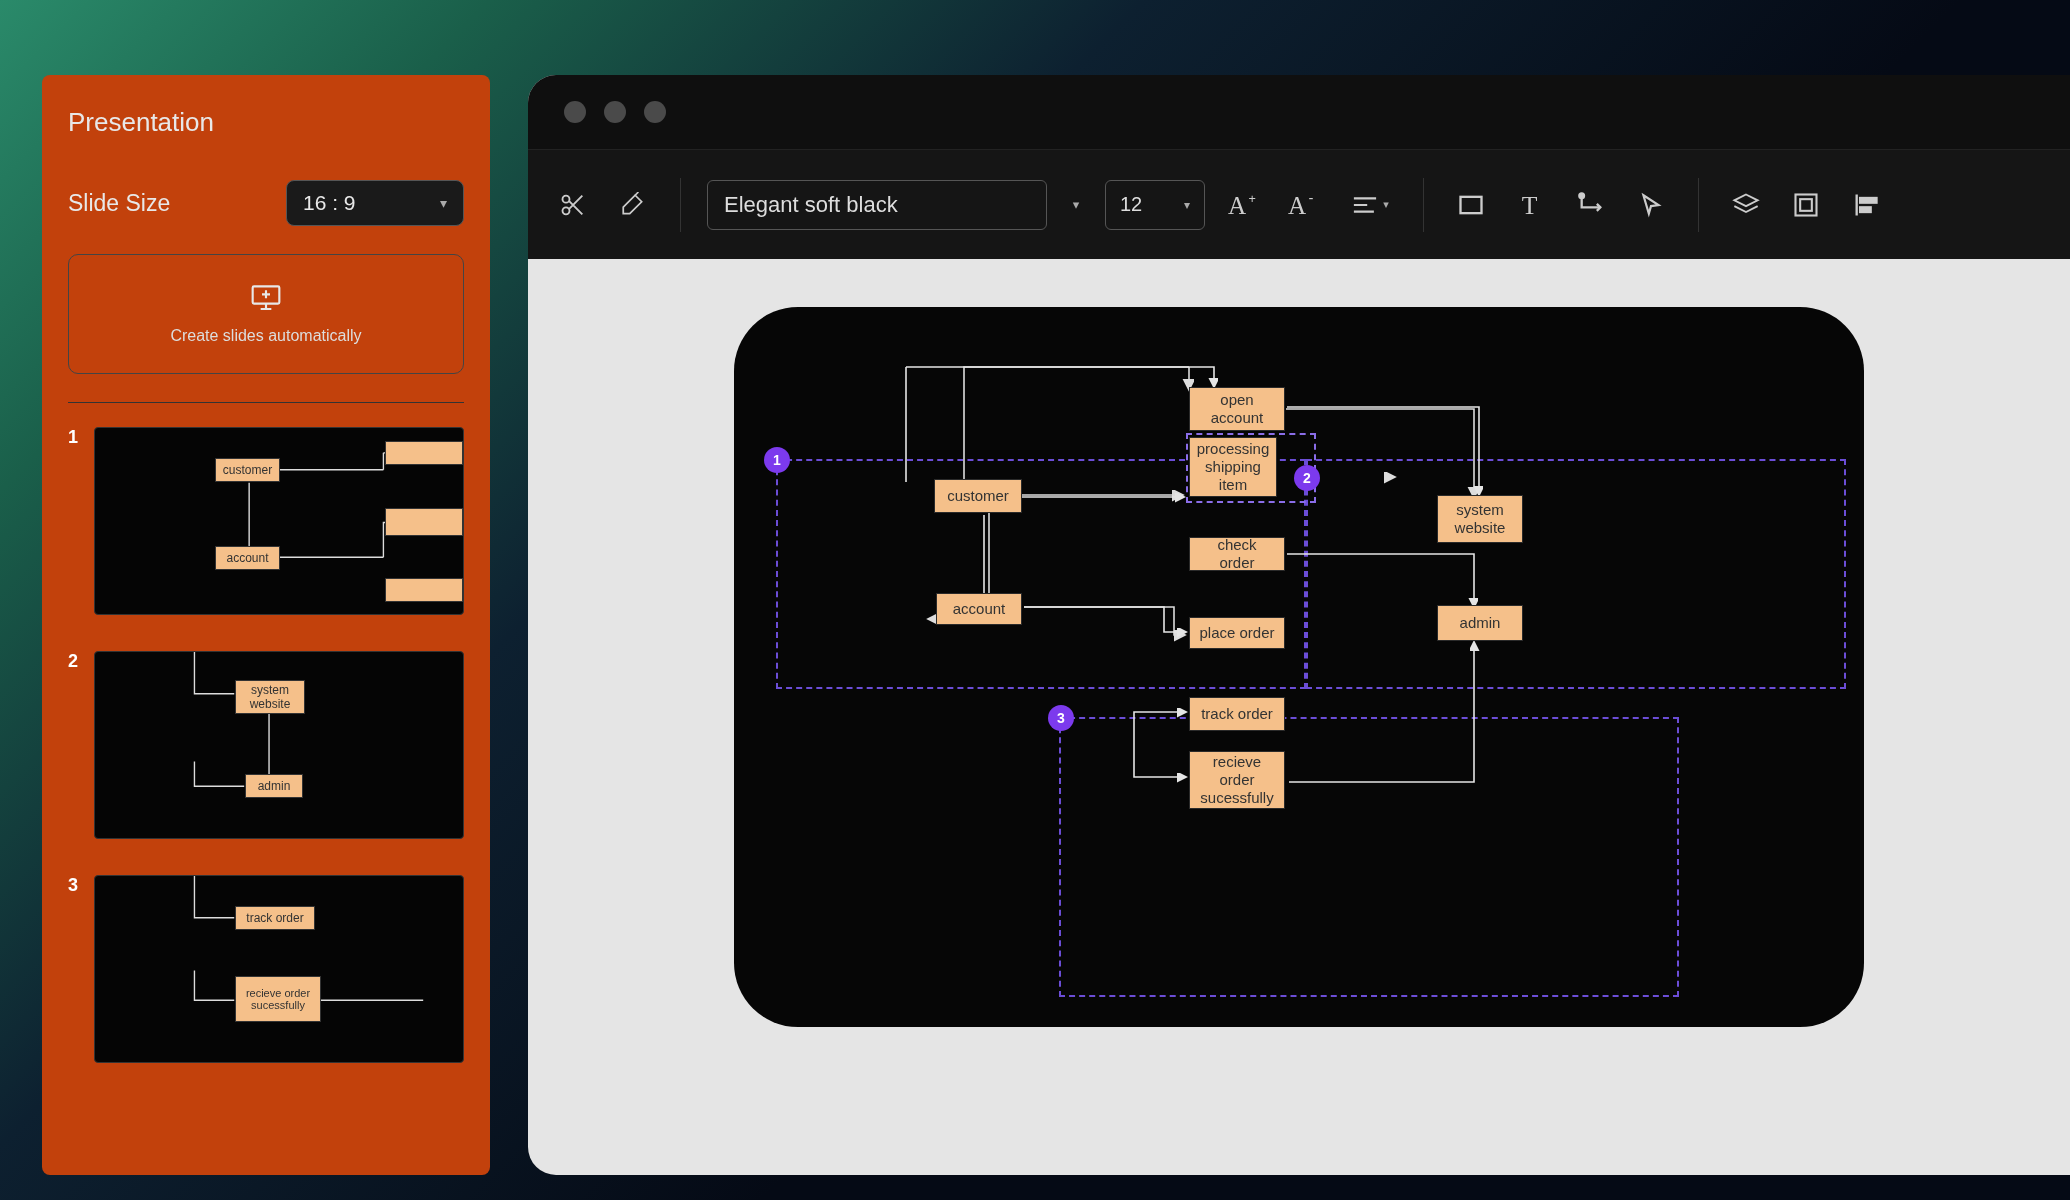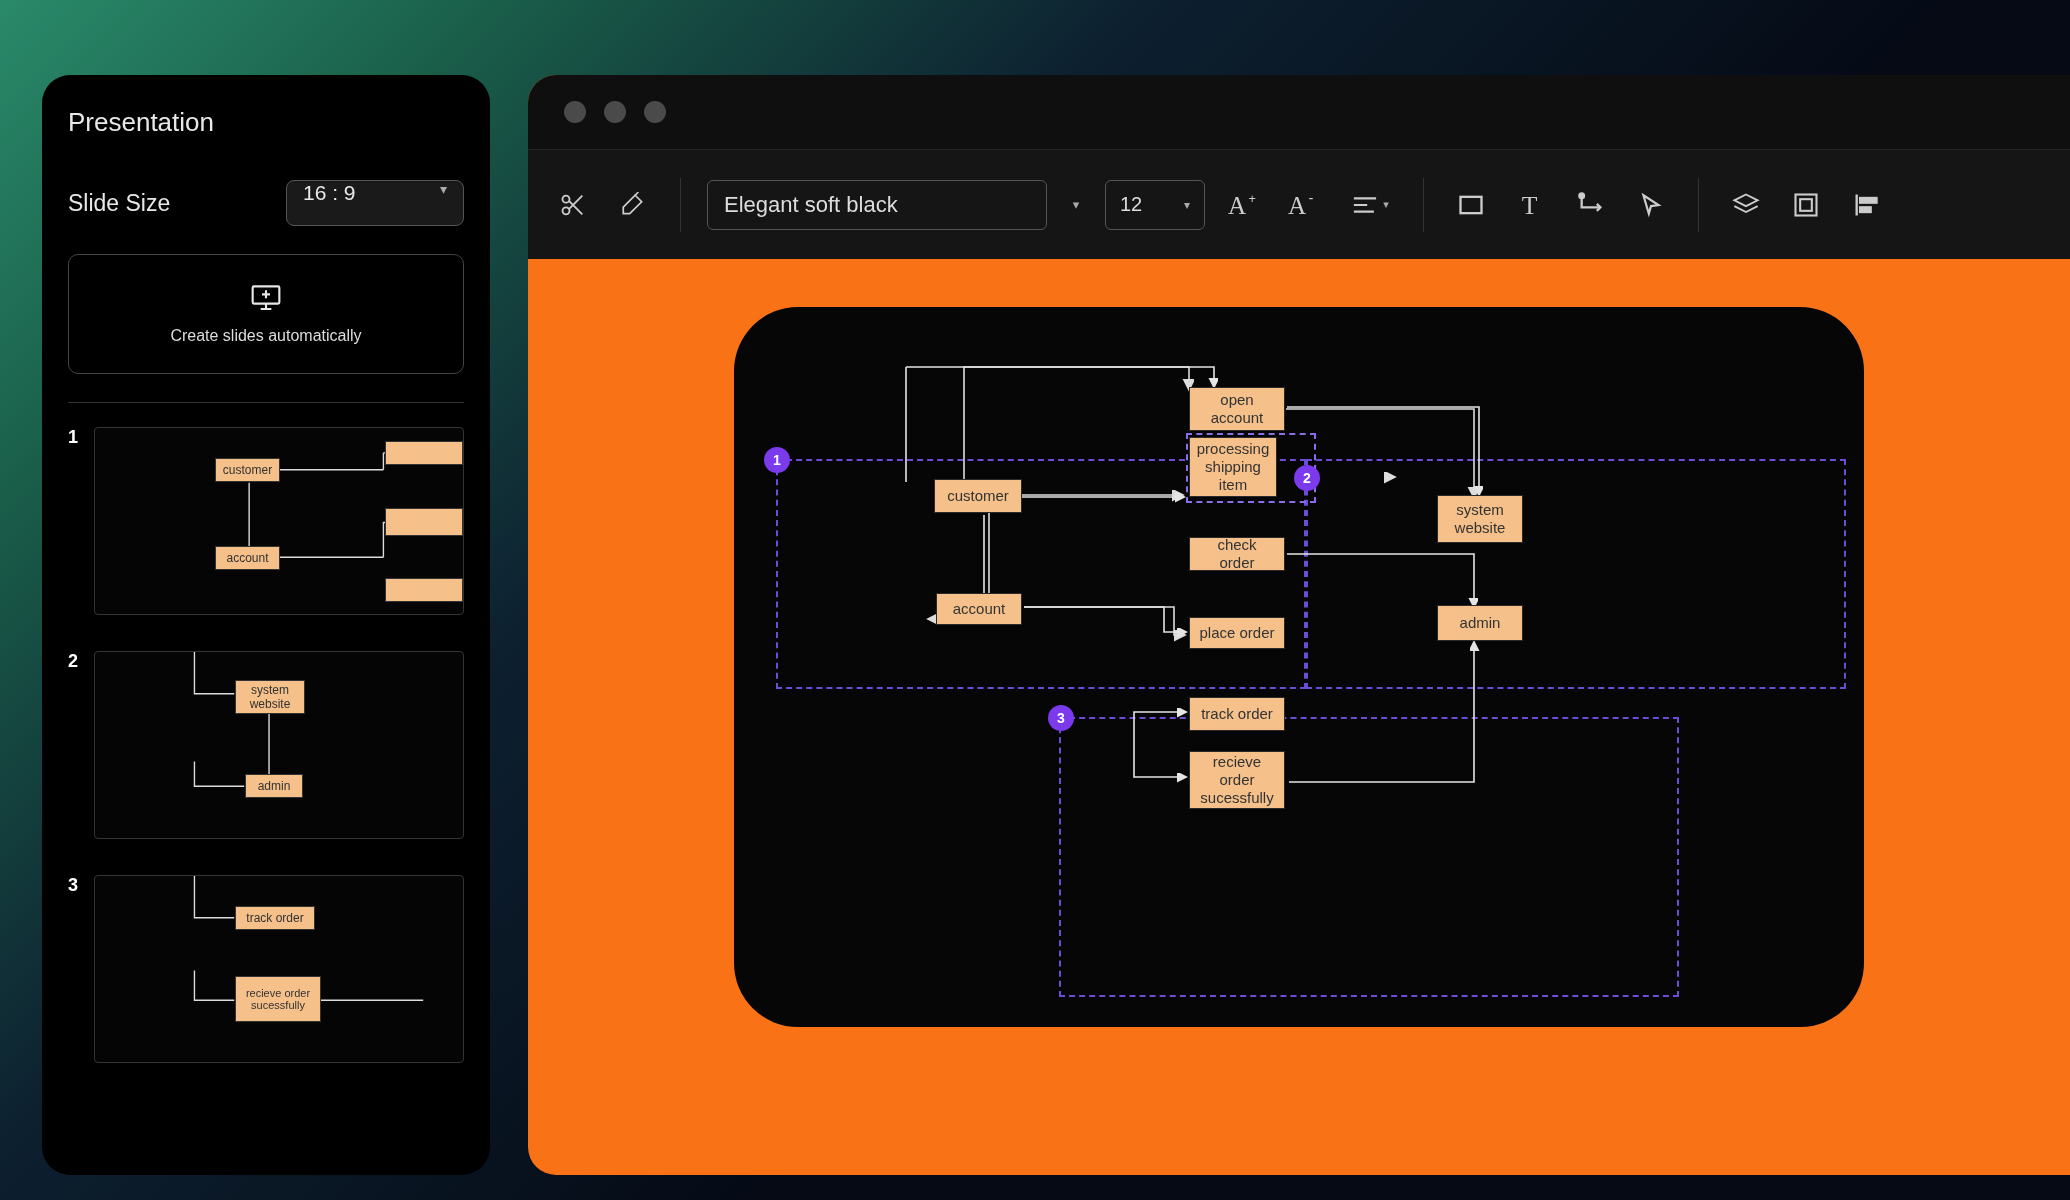--- a/index.html
+++ b/index.html
@@ -12,22 +12,22 @@
     position: relative;
   }
 
   
   .sidebar {
     position: absolute;
     left: 42px;
     top: 75px;
     width: 448px;
     height: 1100px;
-    background: #000000;
-    border-radius: 28px;
+    background: #c2410c;
+    border-radius: 8px;
     padding: 32px 26px;
     color: #e8e8e8;
   }
   .sidebar-title {
     font-size: 26px;
     font-weight: 400;
     margin-bottom: 42px;
   }
   .slide-size-row {
     display: flex;
@@ -43,21 +43,21 @@
   .slide-size-select {
     width: 178px;
     height: 46px;
     background: #1a1a1a;
     border: 1px solid #555;
     border-radius: 8px;
     color: #e8e8e8;
     font-size: 21px;
     padding: 0 16px;
     display: flex;
-    align-items: flex-start;
+    align-items: center;
     justify-content: space-between;
   }
   .chev {
     font-size: 14px;
     color: #aaa;
   }
   .create-buttons {
     display: flex;
     gap: 14px;
     margin-bottom: 28px;
@@ -125,21 +125,21 @@
     padding: 2px;
   }
 
   
   .main-window {
     position: absolute;
     left: 528px;
     top: 75px;
     right: 0;
     height: 1100px;
-    background: #f97316;
+    background: #e5e5e5;
     border-radius: 28px 0 0 28px;
     overflow: hidden;
   }
   .titlebar {
     height: 74px;
     background: #0f0f0f;
     display: flex;
     align-items: center;
     padding-left: 36px;
     gap: 18px;

